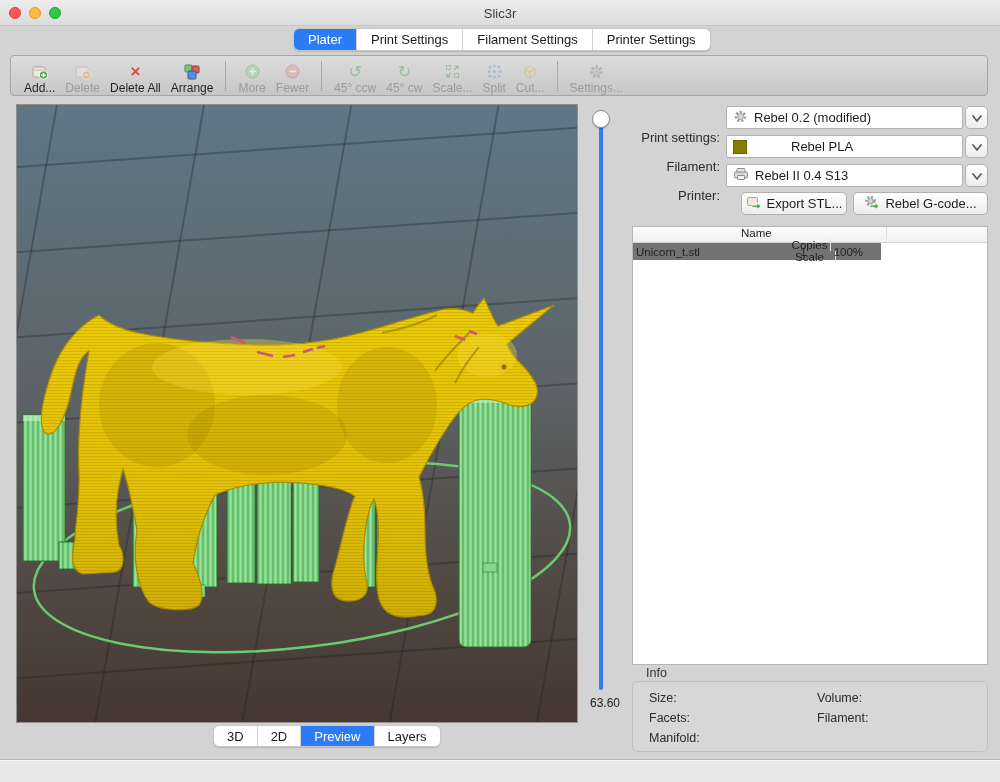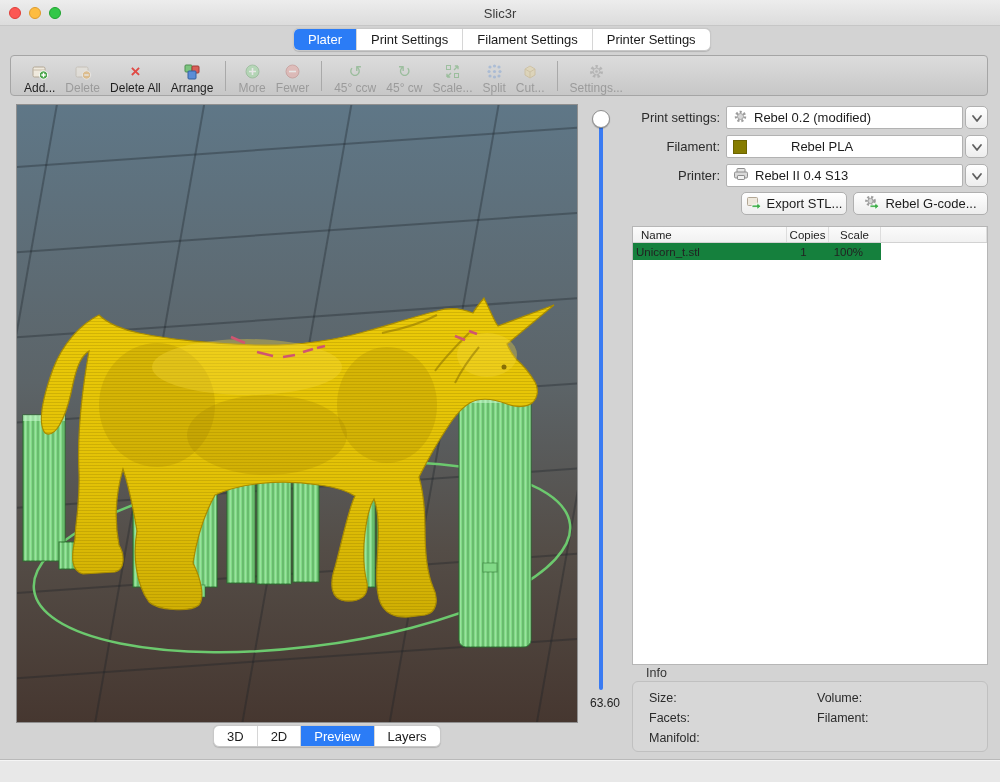--- a/index.html
+++ b/index.html
@@ -84,20 +84,21 @@
     height:100%; display:flex; align-items:center; justify-content:center;
     font-size:13px; color:#1b1b1b; border-right:1px solid #d6d6d6;
     padding:0 13px; cursor:default;
   }
   .viewtabs .seg:last-child { border-right:none; }
   .viewtabs .seg.active { background:#2b7cf6; color:#ffffff; }
   
   .prow-label {
     position:absolute; font-size:13px; color:#2b2b2b; width:110px;
     text-align:right;
+    margin-top:20px;
   }
   .combo {
     position:absolute; left:726px; width:237px; height:23px;
     background:#ffffff; border:1px solid #b2b2b2; border-radius:2px;
     display:flex; align-items:center; padding:0 6px; gap:6px;
     font-size:13px; color:#1c1c1c; overflow:hidden; white-space:nowrap;
   }
   .dropbtn {
     position:absolute; left:965px; width:23px; height:23px;
     background:linear-gradient(#ffffff,#ededed);
@@ -111,29 +112,29 @@
     display:flex; align-items:center; justify-content:center; gap:5px;
     font-size:13px; color:#1c1c1c; white-space:nowrap;
   }
   
   .objtable {
     position:absolute; left:632px; top:226px; width:356px; height:439px;
     background:#ffffff; border:1px solid #b6b6b6; font-size:11.5px; color:#222;
   }
   .objtable .thead {
     display:flex; height:16px; background:linear-gradient(#fbfbfb,#f1f1f1);
-    border-bottom:1px solid #d2d2d2; align-items:center;
+    border-bottom:1px solid #d2d2d2; align-items:center;flex-direction:column;
   }
   .objtable .th { border-right:1px solid #dddddd; height:100%; display:flex; align-items:center; }
   .th-name   { width:154px; padding-left:8px; }
   .th-copies { width:42px;  justify-content:center; }
   .th-scale  { width:52px;  justify-content:center; }
   .th-rest   { flex:1; border-right:none; }
   .objtable .tr { display:flex; height:17px; align-items:center; }
-  .objtable .tr.selected { background:#15803d; width:248px;gap:11px; }
+  .objtable .tr.selected { background:#737373; width:248px;gap:11px; }
   .td-name   { width:154px; padding-left:3px; overflow:hidden; }
   .td-copies { width:42px; text-align:center; }
   .td-scale  { width:52px; text-align:left; }
   
   .info-title { position:absolute; left:646px; top:666px; font-size:12.5px; color:#333; }
   .infobox {
     position:absolute; left:632px; top:681px; width:356px; height:71px;
     background:#d7d7d7; border:1px solid #c0c0c0; border-radius:6px;
     font-size:12.5px; color:#2b2b2b;
   }

